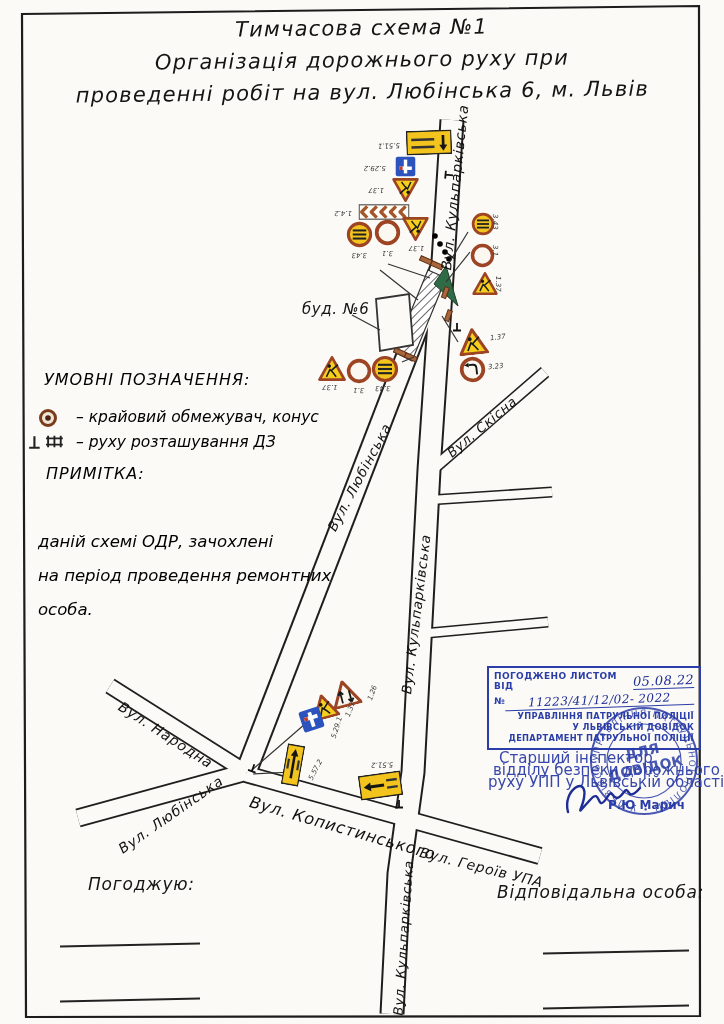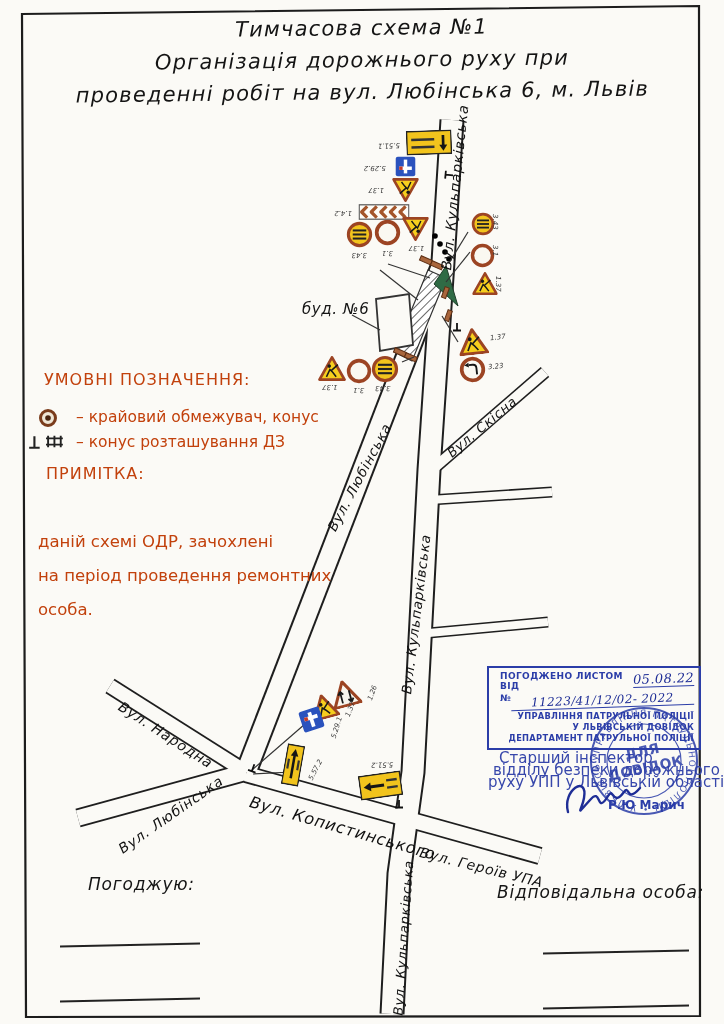--- a/index.html
+++ b/index.html
@@ -9,29 +9,29 @@
   
   #title{position:absolute;left:0;top:12px;width:724px;text-align:center;
          font-style:italic;font-size:21px;line-height:32px;letter-spacing:1.2px;
          transform:rotate(-0.7deg);color:#141414;}
   
   .street{position:absolute;font-style:italic;white-space:nowrap;letter-spacing:.8px;
           transform-origin:0 50%;color:#111;}
   
   .anno{position:absolute;font-style:italic;font-size:15px;letter-spacing:.6px;white-space:nowrap;}
   
-  .leg{position:absolute;color:#c2410c;white-space:nowrap;text-align:center;}
+  .leg{position:absolute;font-style:italic;color:#000000;white-space:nowrap;text-align:center;}
   
   .sign{position:absolute;}
   .si{display:block;}
   .sc{position:absolute;font-size:7px;font-style:italic;color:#3a3a3a;white-space:nowrap;}
   
   #stampbox{position:absolute;left:487px;top:666px;width:200px;border:2px solid #2b3da8;
             padding:3px 5px 4px 5px;color:#2b3da8;background:rgba(255,255,255,0);}
-  .srow{display:flex;align-items:flex-start;font-size:9px;font-weight:bold;letter-spacing:.4px;margin-left:6px;}
+  .srow{display:flex;align-items:center;font-size:9px;font-weight:bold;letter-spacing:.4px;}
   .hand{font-family:"DejaVu Serif",serif;font-style:italic;font-size:13px;font-weight:normal;
         flex:1;text-align:center;border-bottom:1.6px solid #2b3da8;transform:rotate(-2deg);
         color:#1f2e96;white-space:nowrap;}
   .sorg{font-size:8.3px;font-weight:bold;text-align:right;letter-spacing:.3px;line-height:11px;}
   .sofficer{position:absolute;font-size:15px;color:#3747ab;white-space:nowrap;}
   .signer{position:absolute;font-size:12px;font-weight:bold;color:#2b3da8;white-space:nowrap;}
   
   .foot{position:absolute;font-style:italic;font-size:17px;letter-spacing:.8px;white-space:nowrap;}
   .sigline{position:absolute;height:0;border-top:2px solid #222;transform:rotate(-1.2deg);}
   .tmark{position:absolute;}
@@ -344,21 +344,21 @@
     </svg>
 
   <span class="leg" style="left:44px;top:370px;font-size:16px;letter-spacing:1px">УМОВНІ ПОЗНАЧЕННЯ:</span>
   <svg class="abs" style="left:38px;top:408px" width="20" height="20">
       <use href="#sym-cone"></use>
     </svg>
   <span class="leg" style="left:76px;top:408px;font-size:15.5px">– крайовий обмежувач, конус</span>
   <svg class="abs" style="left:26px;top:432px" width="40" height="19">
       <use href="#sym-dz"></use>
     </svg>
-  <span class="leg" style="left:76px;top:433px;font-size:15.5px">– конус розташування ДЗ</span>
+  <span class="leg" style="left:76px;top:433px;font-size:15.5px">– руху розташування ДЗ</span>
   <span class="leg" style="left:46px;top:464px;font-size:16px;letter-spacing:1px">ПРИМІТКА:</span>
   <span class="leg" style="left:38px;top:532px;font-size:16.5px">даній схемі ОДР, зачохлені</span>
   <span class="leg" style="left:38px;top:566px;font-size:16.5px">на період проведення ремонтних</span>
   <span class="leg" style="left:38px;top:600px;font-size:16.5px">особа.</span>
 
   <div id="stampbox">
     <div class="srow">
       <span>ПОГОДЖЕНО ЛИСТОМ ВІД</span>
       <span class="hand">05.08.22</span>
     </div>

